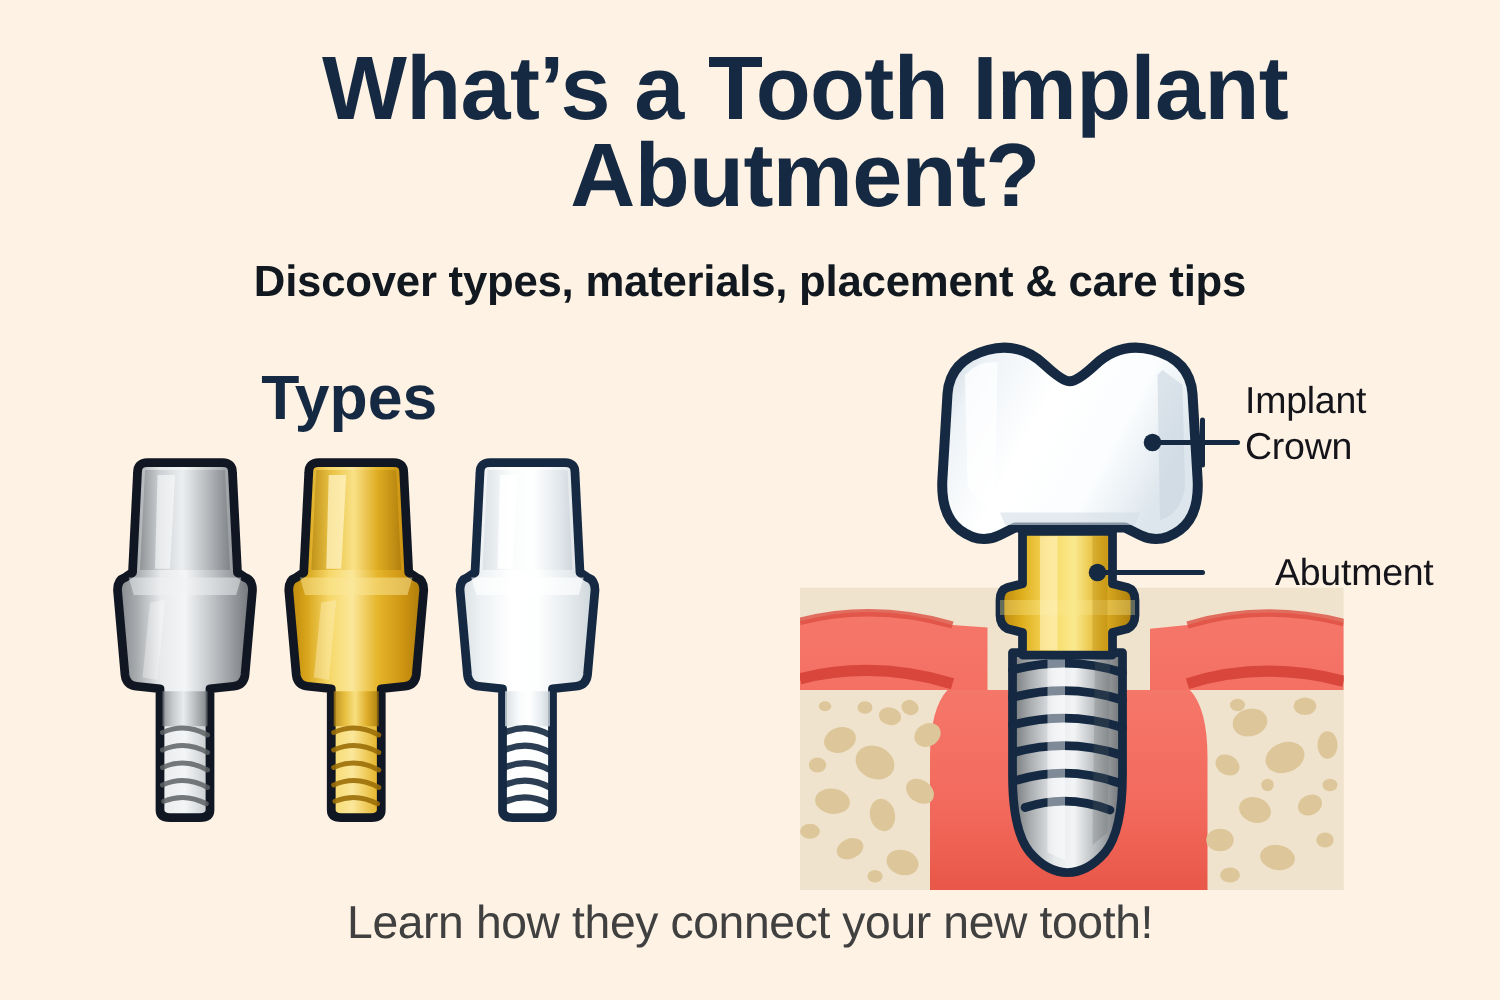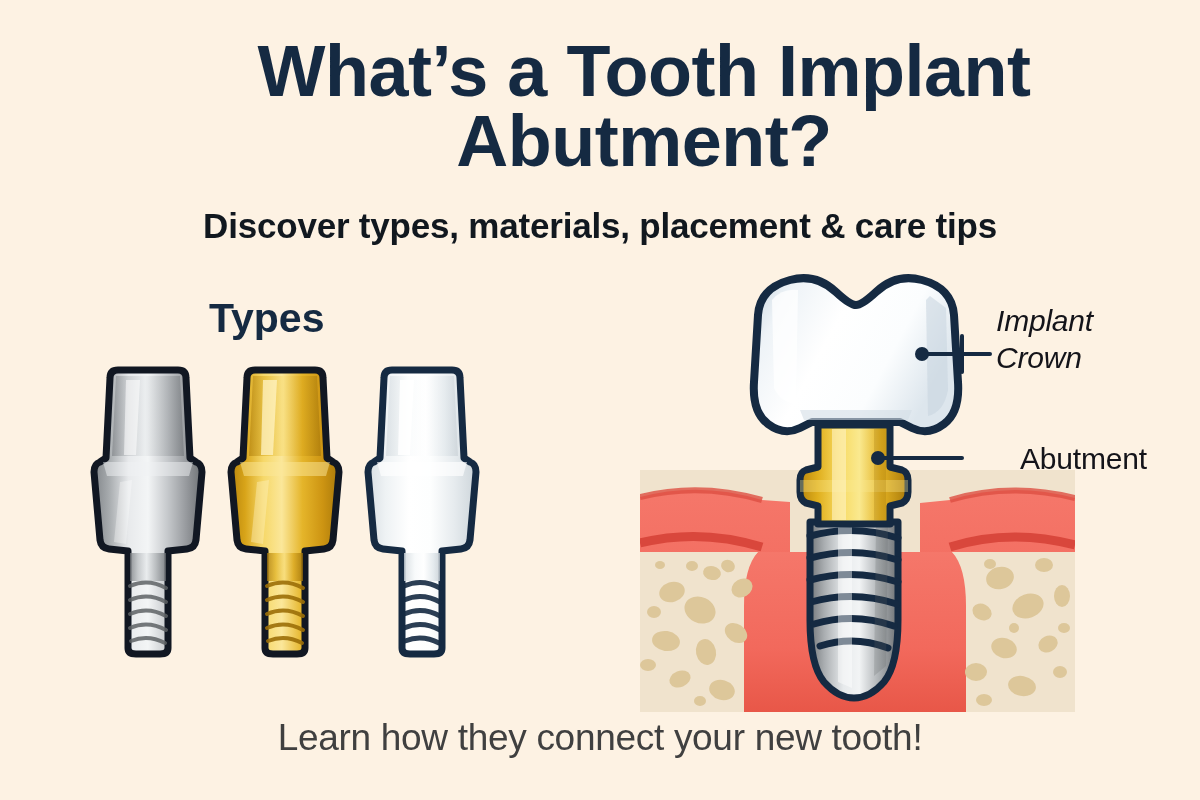--- a/index.html
+++ b/index.html
@@ -35,32 +35,32 @@
     position:absolute;left:0;top:714px;width:1200px;
     text-align:center;
     color:#404040;
     font-size:37px;line-height:48px;
     font-weight:400;
     letter-spacing:-0.3px;
   }
   .types-heading{
     position:absolute;left:209px;top:296px;
     color:#152a42;
-    font-size:41px;line-height:44px;font-weight:700;
+    font-size:50px;line-height:44px;font-weight:700;
   }
 
   
   .callout{
     position:absolute;
     color:#14141a;
     font-size:30px;line-height:37px;font-weight:400;
     letter-spacing:-0.2px;
     white-space:pre-line;
   }
-  #callout-crown{left:996px;top:302px;font-style:italic;}
+  #callout-crown{left:996px;top:302px;}
   #callout-abutment{left:1020px;top:440px;text-align:center;}
 
   
   .svg-abs{position:absolute;left:0;top:0;}
 </style>
 </head>
 <body>
 
 <div id="stage">
 

